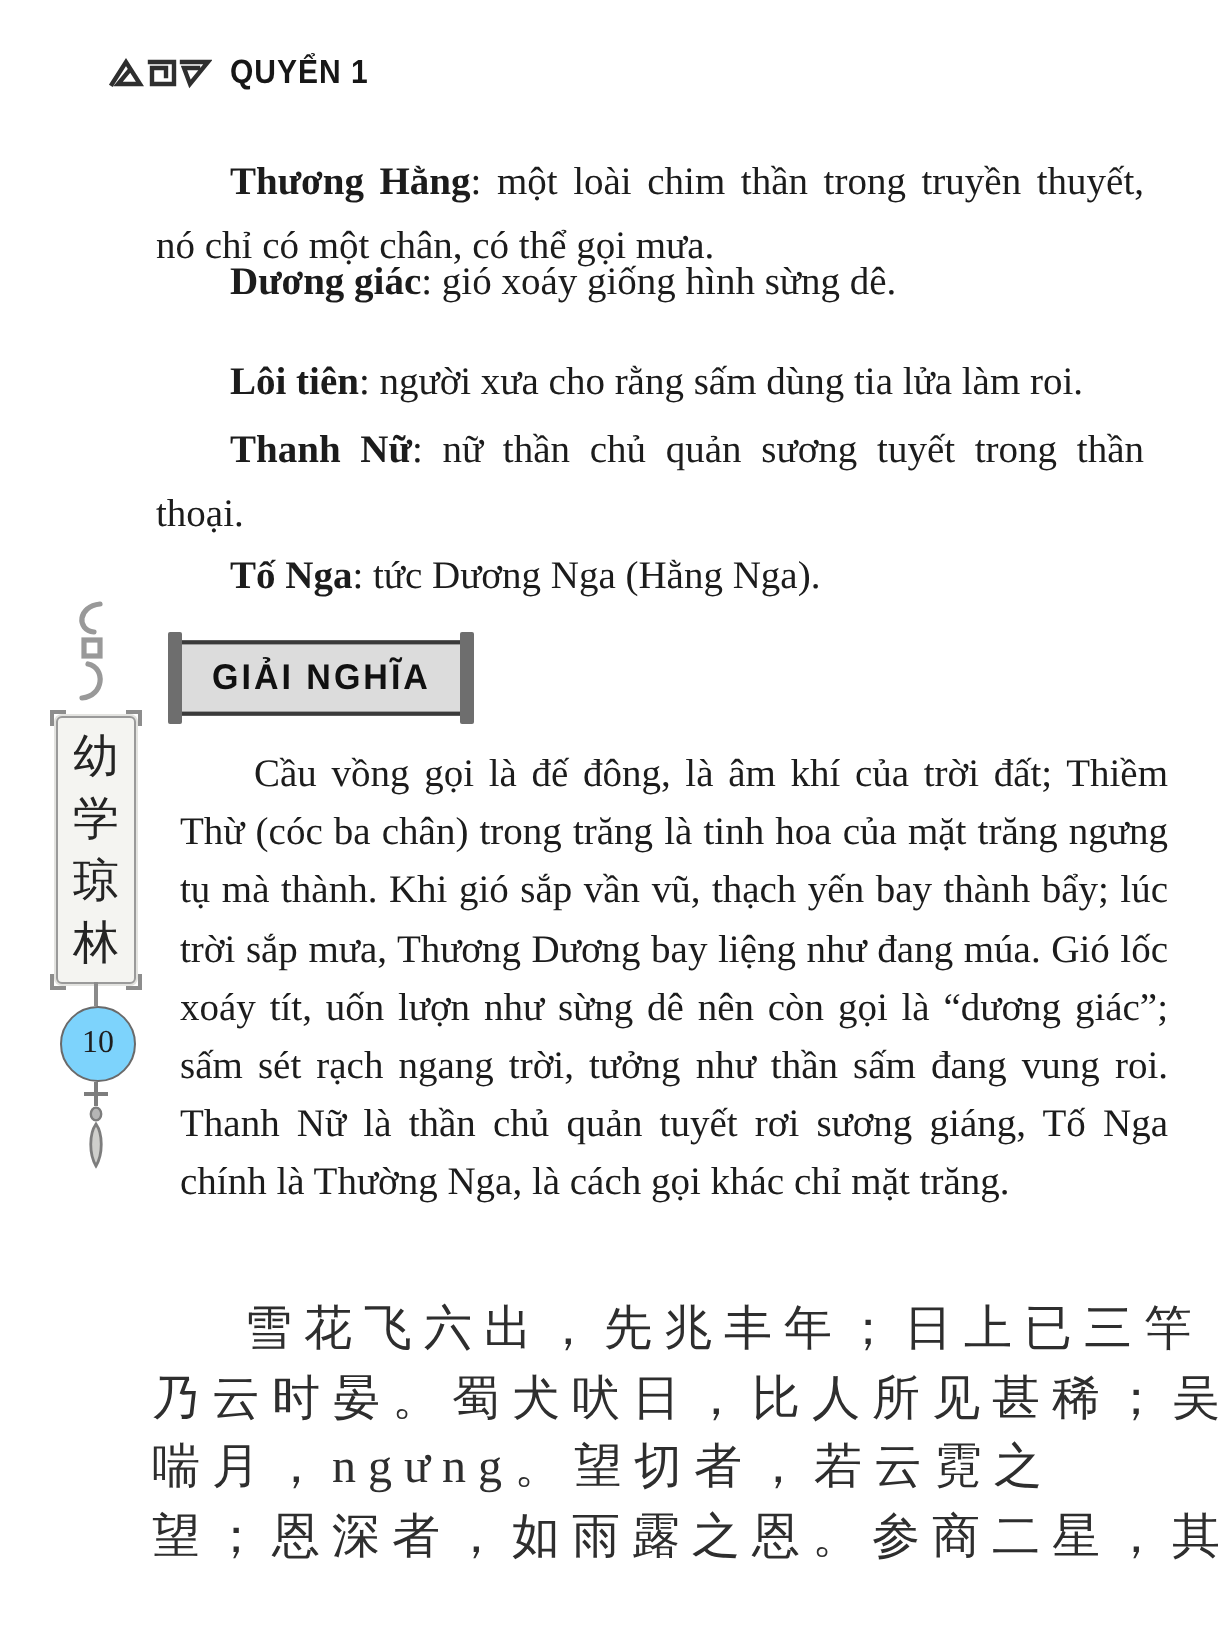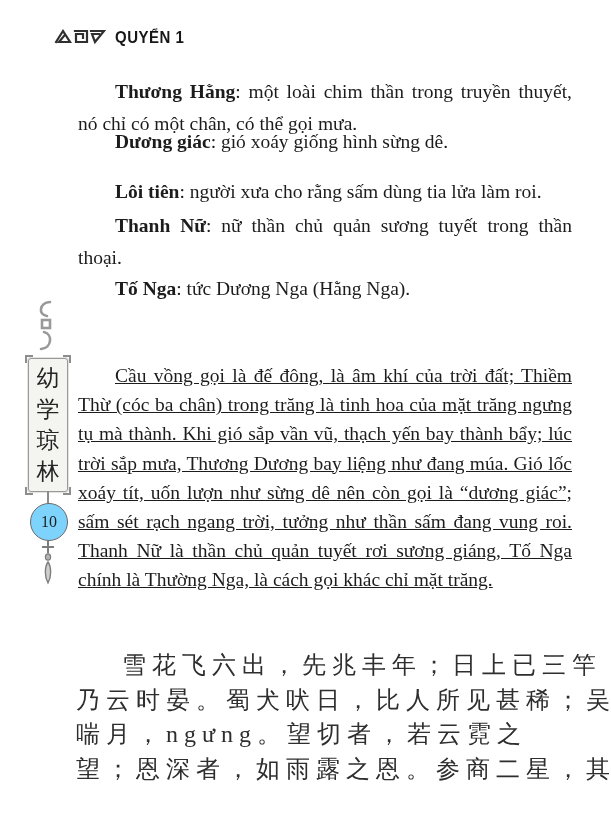--- a/index.html
+++ b/index.html
@@ -27,22 +27,22 @@
   .banner .bar{width:7px;height:46px;background:#6e6e6e;border-radius:1px;z-index:2;}
   .banner .label{
     margin:0 -2px;background:#dcdcdc;border:2px solid #3a3a3a;
     height:32px;display:flex;align-items:center;padding:0 15px;
     font-family:"Liberation Sans","DejaVu Sans",sans-serif;
     font-weight:bold;font-size:17px;letter-spacing:1.5px;color:#111;
     transform:scaleY(1.05);
   }
   
   .explain{
-    position:absolute;left:78px;top:361px;width:494px;margin:0;
-    font-size:19.5px;line-height:29.2px;text-align:justify;text-indent:37px;text-decoration:underline;
+    position:absolute;left:78px;top:361px;width:494px;margin:12px;
+    font-size:19.5px;line-height:29.2px;text-align:justify;text-indent:37px;
   }
   
   .cn{position:absolute;left:76px;top:648px;width:500px;color:#2e2e2e;}
   .cn .ln{
     font-size:24px;line-height:34.5px;letter-spacing:6px;white-space:nowrap;
     font-family:"Liberation Serif","DejaVu Serif",serif;
   }
   .cn .ln.first{padding-left:46px;}
   
   .seal{position:absolute;left:32px;top:299px;}
@@ -83,20 +83,25 @@
     </svg>
     <span class="ttl">QUYỂN 1</span>
   </div>
 
   <p class="def p1"><b>Thương Hằng</b><span>: một loài chim thần trong truyền thuyết, nó chỉ có một chân, có thể gọi mưa.</span></p>
   <p class="def p2"><b>Dương giác</b><span>: gió xoáy giống hình sừng dê.</span></p>
   <p class="def p3"><b>Lôi tiên</b><span>: người xưa cho rằng sấm dùng tia lửa làm roi.</span></p>
   <p class="def p4"><b>Thanh Nữ</b><span>: nữ thần chủ quản sương tuyết trong thần thoại.</span></p>
   <p class="def p5"><b>Tố Nga</b><span>: tức Dương Nga (Hằng Nga).</span></p>
 
+  <div class="banner">
+    <div class="bar"></div>
+    <div class="label">GIẢI NGHĨA</div>
+    <div class="bar"></div>
+  </div>
 
   <p class="explain">Cầu vồng gọi là đế đông, là âm khí của trời đất; Thiềm Thừ (cóc ba chân) trong trăng là tinh hoa của mặt trăng ngưng tụ mà thành. Khi gió sắp vần vũ, thạch yến bay thành bẩy; lúc trời sắp mưa, Thương Dương bay liệng như đang múa. Gió lốc xoáy tít, uốn lượn như sừng dê nên còn gọi là “dương giác”; sấm sét rạch ngang trời, tưởng như thần sấm đang vung roi. Thanh Nữ là thần chủ quản tuyết rơi sương giáng, Tố Nga chính là Thường Nga, là cách gọi khác chỉ mặt trăng.</p>
 
   <div class="cn">
     <div class="ln first">雪花飞六出，先兆丰年；日上已三竿，</div>
     <div class="ln">乃云时晏。蜀犬吠日，比人所见甚稀；吴牛</div>
     <div class="ln">喘月，ngưng。望切者，若云霓之</div>
     <div class="ln">望；恩深者，如雨露之恩。参商二星，其出</div>
   </div>
 

